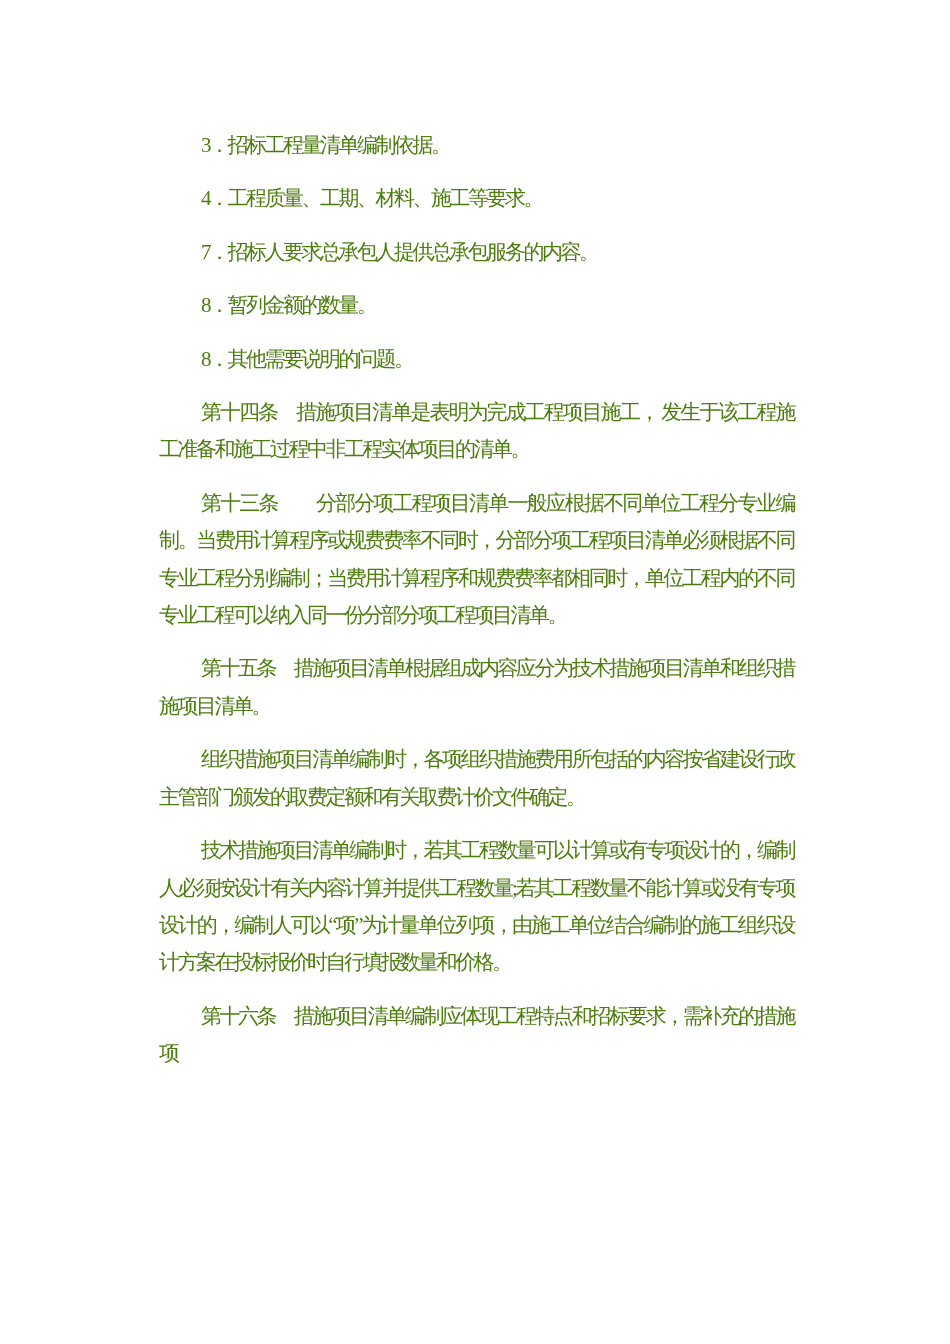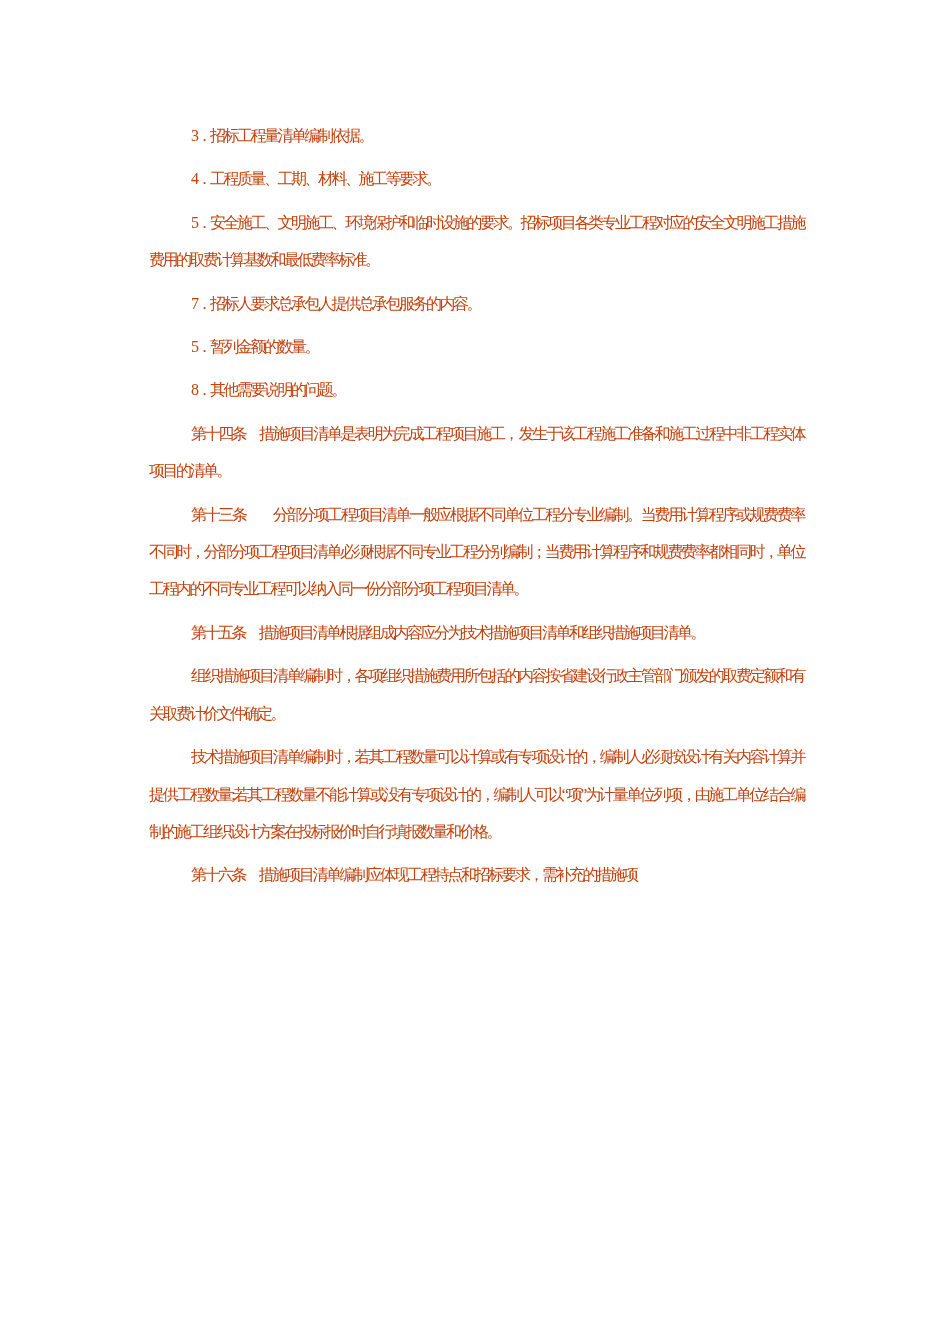--- a/index.html
+++ b/index.html
@@ -13,42 +13,41 @@
       overflow: hidden;
     }
     .page {
       box-sizing: border-box;
       width: 950px;
       height: 1344px;
       background: #ffffff;
       padding: 111px 140px 0 143px;
     }
     .para {
-      margin: 6px;
+      margin: 16px;
       padding: 0;
       font-family: "Liberation Serif", "DejaVu Serif", serif;
-      font-size: 16px;
+      font-size: 21px;
       line-height: 37.4px;
       letter-spacing: -2.5px;
-      color: #c2410c;
+      color: #4d7c0f;
       text-align: justify;
       text-justify: inter-ideograph;
       text-indent: 42px;
       word-break: break-all;
     }
   </style>
 </head>
 <body>
 
 <div class="page">
   <p class="para">3．招标工程量清单编制依据。</p>
   <p class="para">4．工程质量、工期、材料、施工等要求。</p>
-  <p class="para">5．安全施工、文明施工、环境保护和临时设施的要求。招标项目各类专业工程对应的安全文明施工措施费用的取费计算基数和最低费率标准。</p>
   <p class="para">7．招标人要求总承包人提供总承包服务的内容。</p>
-  <p class="para">5．暂列金额的数量。</p>
+  <p class="para">8．暂列金额的数量。</p>
   <p class="para">8．其他需要说明的问题。</p>
   <p class="para">第十四条　措施项目清单是表明为完成工程项目施工， 发生于该工程施工准备和施工过程中非工程实体项目的清单。</p>
   <p class="para">第十三条　　分部分项工程项目清单一般应根据不同单位工程分专业编制。当费用计算程序或规费费率不同时，分部分项工程项目清单必须根据不同专业工程分别编制；当费用计算程序和规费费率都相同时，单位工程内的不同专业工程可以纳入同一份分部分项工程项目清单。</p>
   <p class="para">第十五条　措施项目清单根据组成内容应分为技术措施项目清单和组织措施项目清单。</p>
   <p class="para">组织措施项目清单编制时，各项组织措施费用所包括的内容按省建设行政主管部门颁发的取费定额和有关取费计价文件确定。</p>
   <p class="para">技术措施项目清单编制时，若其工程数量可以计算或有专项设计的，编制人必须按设计有关内容计算并提供工程数量;若其工程数量不能计算或没有专项设计的，编制人可以“项”为计量单位列项，由施工单位结合编制的施工组织设计方案在投标报价时自行填报数量和价格。</p>
   <p class="para">第十六条　措施项目清单编制应体现工程特点和招标要求，需补充的措施项</p>
 </div>
 
 </body></html>

